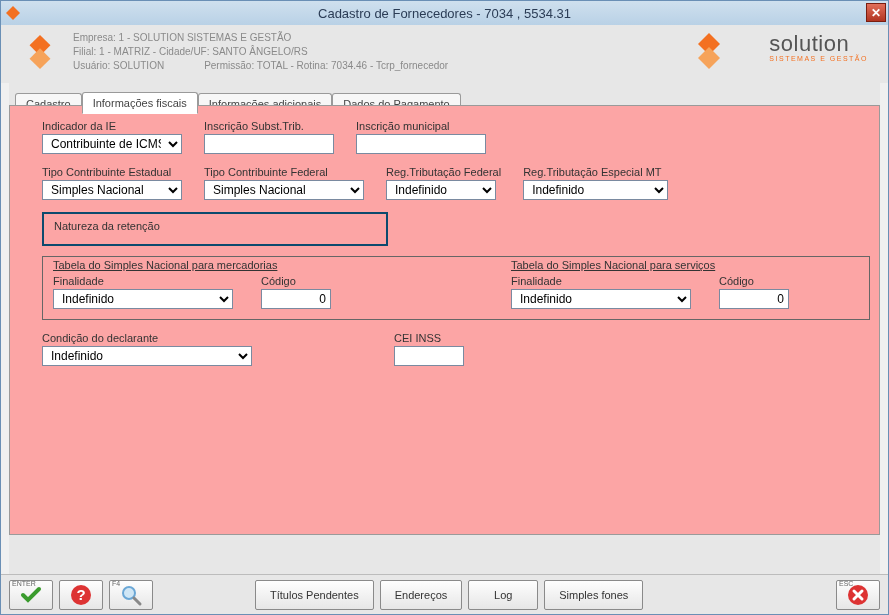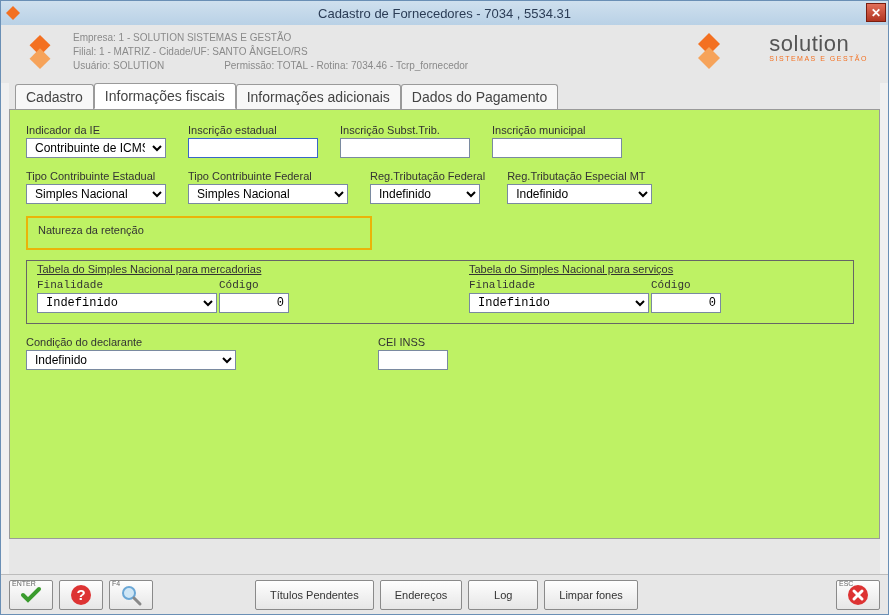--- a/index.html
+++ b/index.html
@@ -55,37 +55,37 @@
     position:relative;
   }
   .tabstrip { display:flex; align-items:flex-end; margin-left:6px; }
   .tab {
     border:1px solid #9a9a9a;
     border-bottom:none;
     background:#f7f7f7;
     padding:4px 10px 4px 10px;
     margin-right:0px;
     position:relative;
-    top:0;
+    top:9px;
     border-radius:3px 3px 0 0;
     cursor:pointer;
-    font-size:14px;
+    font-size:11px;
     color:#444;
   }
   .tab.active {
     background:#fff;
     border-bottom:1px solid #fff;
     z-index:2;
     font-weight:normal;
     text-align:right;
   }
   .tabpanel {
     border:1px solid #9a9a9a;
-    background:#bef264;
-    padding:14px 16px;
+    background:#fca5a5;
+    padding:14px 32px;
     min-height:430px;
     position:relative;
     z-index:1;
   }
   .row { display:flex; gap:22px; margin-bottom:12px; flex-wrap:wrap; }
   .field { display:flex; flex-direction:column; }
   .field label { color:#333; font-size:11px; margin-bottom:2px; }
   select, input[type=text] {
     font-family:inherit; font-size:12px;
     border:1px solid #7a8aa0;
@@ -96,36 +96,36 @@
   select { height:20px; }
   .w140 { width:140px; }
   .w130 { width:130px; }
   .w110 { width:110px; }
   .w70  { width:70px; }
   .w310 { width:310px; }
   .w210 { width:210px; }
   .w160 { width:160px; }
   .w145 { width:145px; }
   .highlight-box {
-    border:2px solid #eab308;
+    border:2px solid #0c4a6e;
     padding:6px 10px 10px 10px;
     width:346px;
     margin-bottom:10px;
   }
   .sn-box {
     border:1px solid #666;
     padding:2px 10px 10px 10px;
     width:828px;
     display:flex;
     gap:180px;
     margin-bottom:12px;
   }
   .sn-col { display:flex; flex-direction:column; }
   .sn-col .title { text-decoration:underline; color:#333; margin-bottom:4px; font-size:11px; }
-  .sn-inner { display:flex; gap:2px;font-family:Liberation Mono, monospace; }
+  .sn-inner { display:flex; gap:28px; }
   .num-right { text-align:right; }
   .footer {
     background:#e7e7e7;
     border-top:1px solid #bcbcbc;
     height:40px;
     display:flex; align-items:center;
     padding:0 8px;
     gap:6px;
   }
   .fbtn {
@@ -163,21 +163,21 @@
   <div class="headerbar">
     <div class="logo-small orange-diamond">
       <svg viewBox="0 0 40 40">
         <polygon points="20,2 31,13 20,24 9,13" fill="#f37021"></polygon>
         <polygon points="20,16 31,27 20,38 9,27" fill="#f6a35a"></polygon>
       </svg>
     </div>
     <div class="meta">
       <div>Empresa: 1 - SOLUTION SISTEMAS E GESTÃO</div>
       <div>Filial: 1 - MATRIZ - Cidade/UF: SANTO ÂNGELO/RS</div>
-      <div style="display:flex; gap:60px;">
+      <div style="display:flex; gap:40px;">
         <span>Usuário: SOLUTION</span>
         <span>Permissão: TOTAL - Rotina: 7034.46 - Tcrp_fornecedor</span>
       </div>
     </div>
     <div class="brand">
       <div class="brand-logo">
         <svg viewBox="0 0 40 40">
           <polygon points="20,2 31,13 20,24 9,13" fill="#f37021"></polygon>
           <polygon points="20,16 31,27 20,38 9,27" fill="#f6a35a"></polygon>
         </svg>
@@ -198,24 +198,20 @@
     </div>
 
     <div class="tabpanel">
 
       <div class="row">
         <div class="field">
           <label>Indicador da IE</label>
           <select class="w140">
             <option>Contribuinte de ICMS</option>
           </select>
-        </div>
-        <div class="field">
-          <label>Inscrição estadual</label>
-          <input type="text" class="w130" style="border-color: rgb(58, 102, 199);" value="">
         </div>
         <div class="field">
           <label>Inscrição Subst.Trib.</label>
           <input type="text" class="w130" value="" style="">
         </div>
         <div class="field">
           <label>Inscrição municipal</label>
           <input type="text" class="w130" value="" style="">
         </div>
       </div>
@@ -328,21 +324,21 @@
     <div class="fbtn txtbtn">
       <span>Títulos Pendentes</span>
     </div>
     <div class="fbtn txtbtn">
       <span>Endereços</span>
     </div>
     <div class="fbtn txtbtn">
       <span>Log</span>
     </div>
     <div class="fbtn txtbtn">
-      <span>Limpar fones</span>
+      <span>Simples fones</span>
     </div>
 
     <div class="flex-grow"></div>
 
     <div class="fbtn iconbtn">
       <span class="corner-lbl">ESC</span>
       <svg class="ico" viewBox="0 0 24 24">
           <circle cx="12" cy="12" r="10" fill="#d33"></circle>
           <path d="M8 8l8 8M16 8l-8 8" stroke="#fff" stroke-width="3" stroke-linecap="round"></path>
         </svg>

